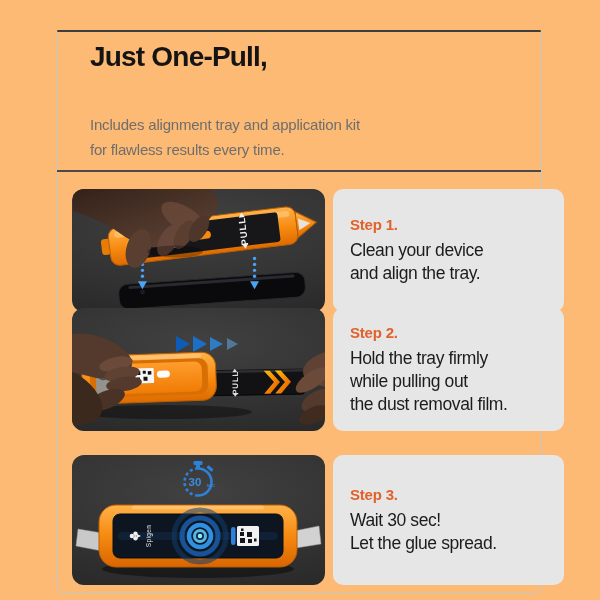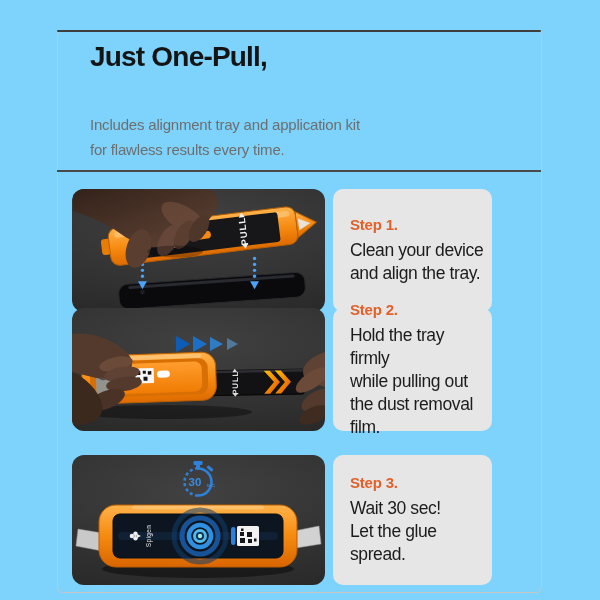--- a/index.html
+++ b/index.html
@@ -1,33 +1,33 @@
 <!DOCTYPE html>
 <html><head>
 <meta charset="utf-8">
 <style>
   html,body{margin:0;padding:0;}
   body{width:600px;height:600px;background:#fff;font-family:"Liberation Sans",sans-serif;}
-  #canvas{position:relative;width:600px;height:600px;background:#7dd3fc;overflow:hidden;}
+  #canvas{position:relative;width:600px;height:600px;background:#fdba74;overflow:hidden;}
 
   
   .frame{position:absolute;left:57px;top:30px;width:483px;height:561px;border:1px solid #c6c6c6;border-radius:6px;}
   .rule-top{position:absolute;left:57px;top:30px;width:484px;height:2px;background:#3e3e3e;border-radius:1px;}
   .rule-divider{position:absolute;left:57px;top:170px;width:484px;height:2px;background:#4a4a4a;}
 
   
   .title{position:absolute;left:90px;top:40px;font-size:28px;line-height:34px;font-weight:bold;
          color:#141414;letter-spacing:-0.8px;}
   .subtitle{position:absolute;left:90px;top:112px;font-size:15px;line-height:25px;color:#6e6e6e;letter-spacing:-0.2px;}
 
   
   .photo{position:absolute;left:72px;width:253px;border-radius:12px;overflow:hidden;
          background:radial-gradient(130% 95% at 50% 28%, #414141 0%, #323232 55%, #242424 100%);}
   .photo svg{position:absolute;left:0;top:0;width:100%;height:100%;display:block;}
-  .textpanel{position:absolute;left:333px;width:159px;border-radius:10px;background:#e6e6e6;
+  .textpanel{position:absolute;left:333px;width:231px;border-radius:10px;background:#e6e6e6;
              display:flex;flex-direction:column;justify-content:center;box-sizing:border-box;padding:10px 6px 10px 17px;}
   .row1{top:189px;height:123px;}
   .row2{top:308px;height:123px;}
   .row3{top:455px;height:130px;}
   .step-label{font-size:15px;font-weight:bold;color:#e2612a;margin-bottom:6px;letter-spacing:-0.2px;}
   .step-line{font-size:17.5px;line-height:23px;color:#1c1c1c;letter-spacing:-0.4px;}
 
   svg text{font-family:"Liberation Sans",sans-serif;}
 </style>
 </head>

